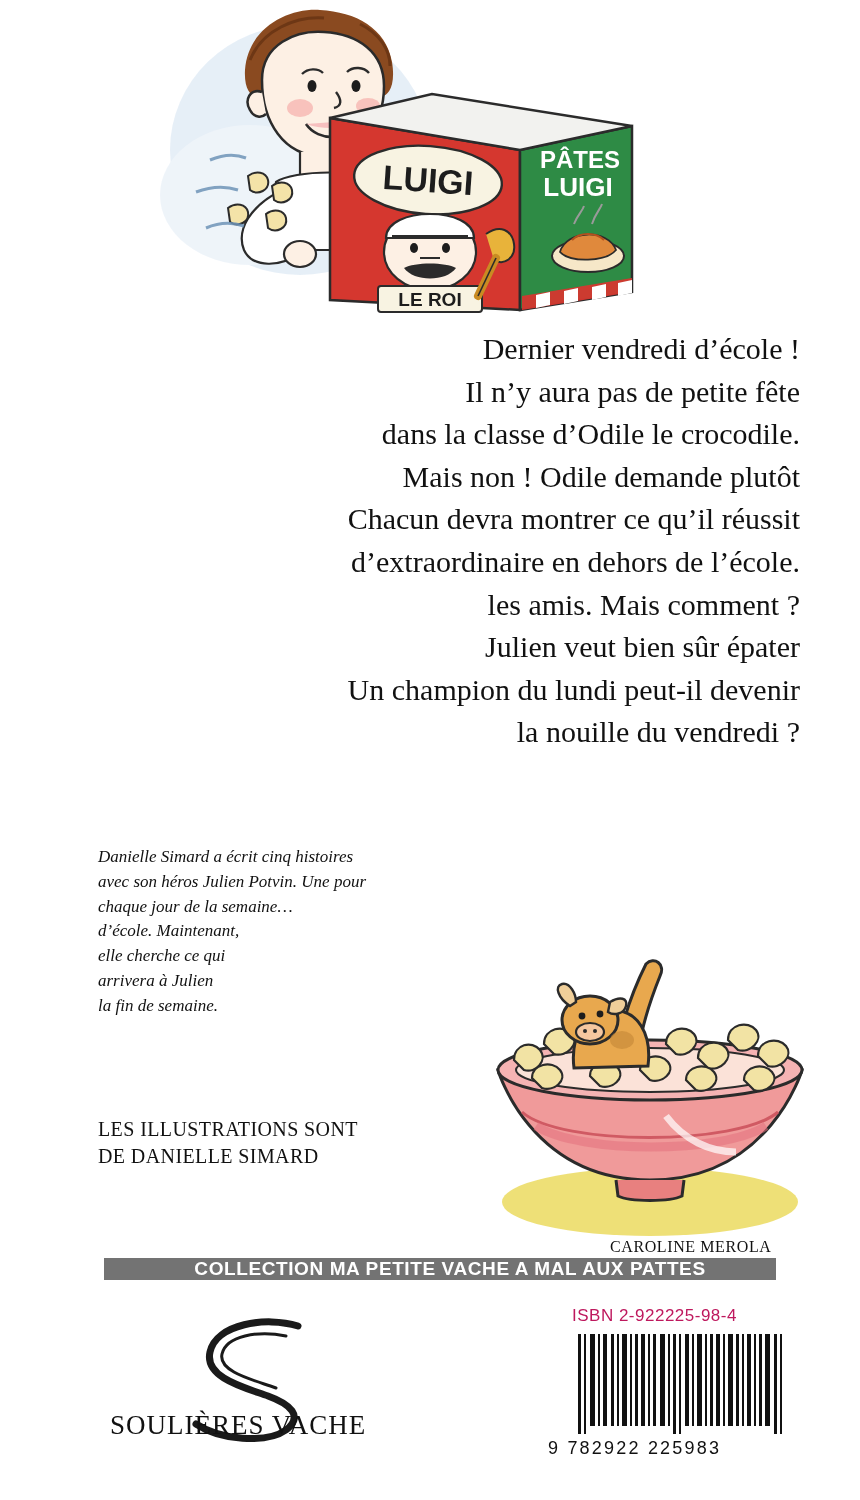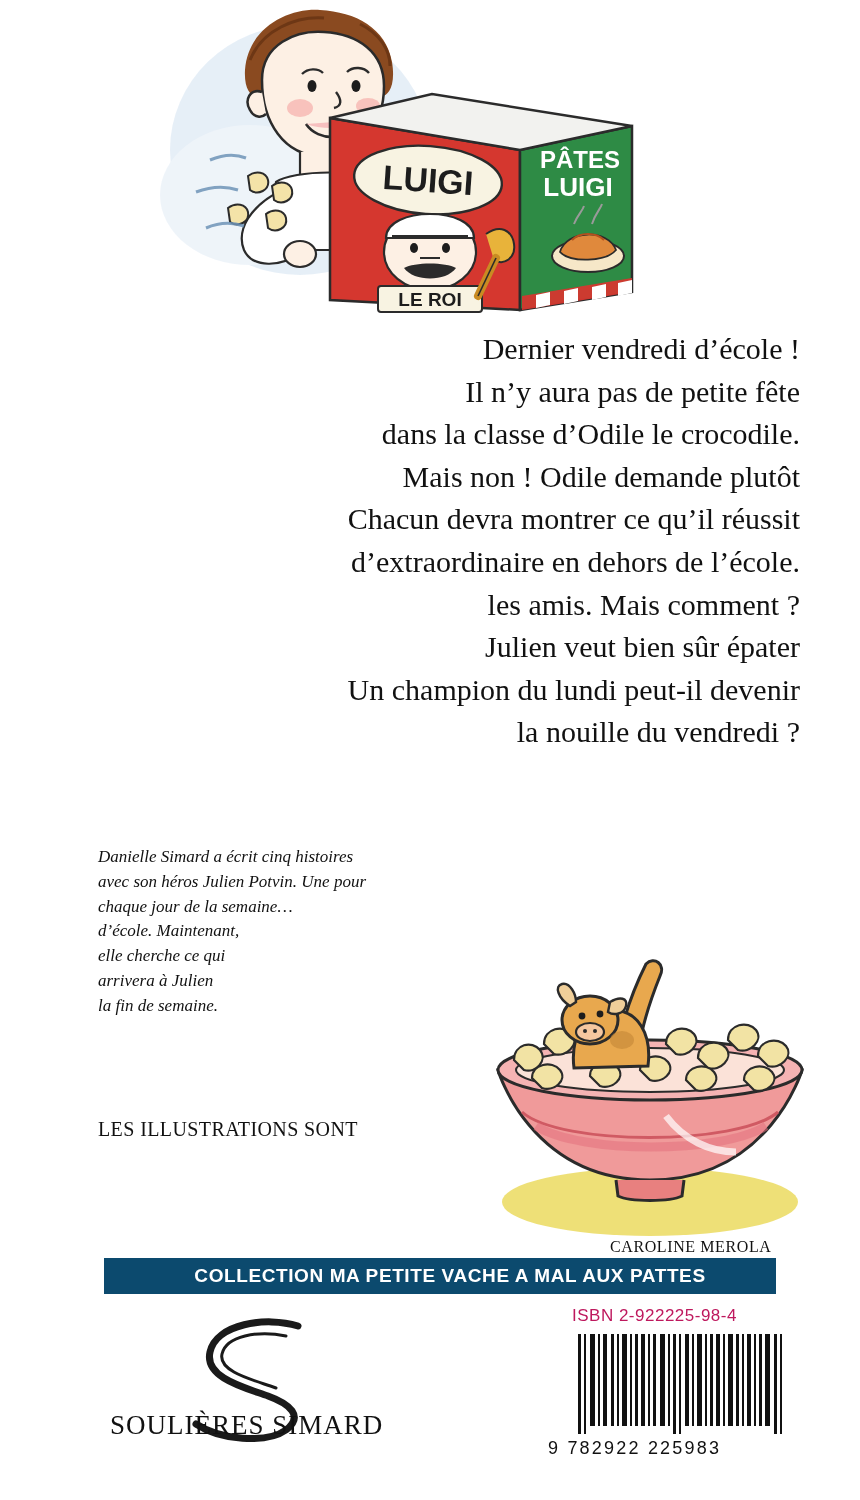--- a/index.html
+++ b/index.html
@@ -74,22 +74,22 @@
     letter-spacing: 0.6px;
     color: #111;
   }
 
   
   .collection-banner {
     position: absolute;
     left: 104px;
     top: 1258px;
     width: 672px;
-    height: 36px;
-    background: #0c4a6e;
+    height: 22px;
+    background: #737373;
     color: #fff;
     display: flex;
     align-items: center;
     justify-content: center;
     font-family: "Liberation Sans", sans-serif;
     font-weight: bold;
     font-size: 19px;
     letter-spacing: 0.6px;
     padding-left: 20px;
   }
@@ -318,33 +318,34 @@
       <circle cx="115" cy="91" r="2" fill="#2b2b2b"></circle>
       <circle cx="125" cy="91" r="2" fill="#2b2b2b"></circle>
 
       <ellipse cx="152" cy="100" rx="12" ry="9" fill="#c98b3a" opacity="0.7"></ellipse>
     </g>
   </svg>
 </div>
 
 <div class="illus-credit">
   <div>LES ILLUSTRATIONS SONT</div>
+  <div>DE DANIELLE SIMARD</div>
 </div>
 
 <div class="merola-credit">CAROLINE MEROLA</div>
 
 <div class="collection-banner">COLLECTION MA PETITE VACHE A MAL AUX PATTES</div>
 
 <div class="publisher">
   <svg width="400" height="150" viewBox="0 0 400 150" xmlns="http://www.w3.org/2000/svg">
     <path d="M208 16 C176 6 126 14 120 42 C114 68 156 78 178 86 C200 94 214 106 196 120
              C176 134 130 130 106 114" stroke="#1a1a1a" stroke-width="7" fill="none" stroke-linecap="round"></path>
     <path d="M196 26 C168 20 136 26 132 44 C128 62 164 70 186 78" stroke="#1a1a1a" stroke-width="3" fill="none" stroke-linecap="round"></path>
   </svg>
-  <div class="publisher-name">SOULIÈRES  SIMARD</div>
+  <div class="publisher-name">SOULIÈRES  VACHE</div>
 </div>
 
 <div class="isbn-text">ISBN 2-922225-98-4</div>
 
 <div class="barcode-box">
   <svg width="218" height="108" viewBox="0 0 218 108" xmlns="http://www.w3.org/2000/svg">
     <rect x="0" y="0" width="218" height="108" fill="#ffffff"></rect>
     <g fill="#111111">
       <rect x="6" y="4" width="3" height="100"></rect>
       <rect x="12" y="4" width="2" height="100"></rect>

